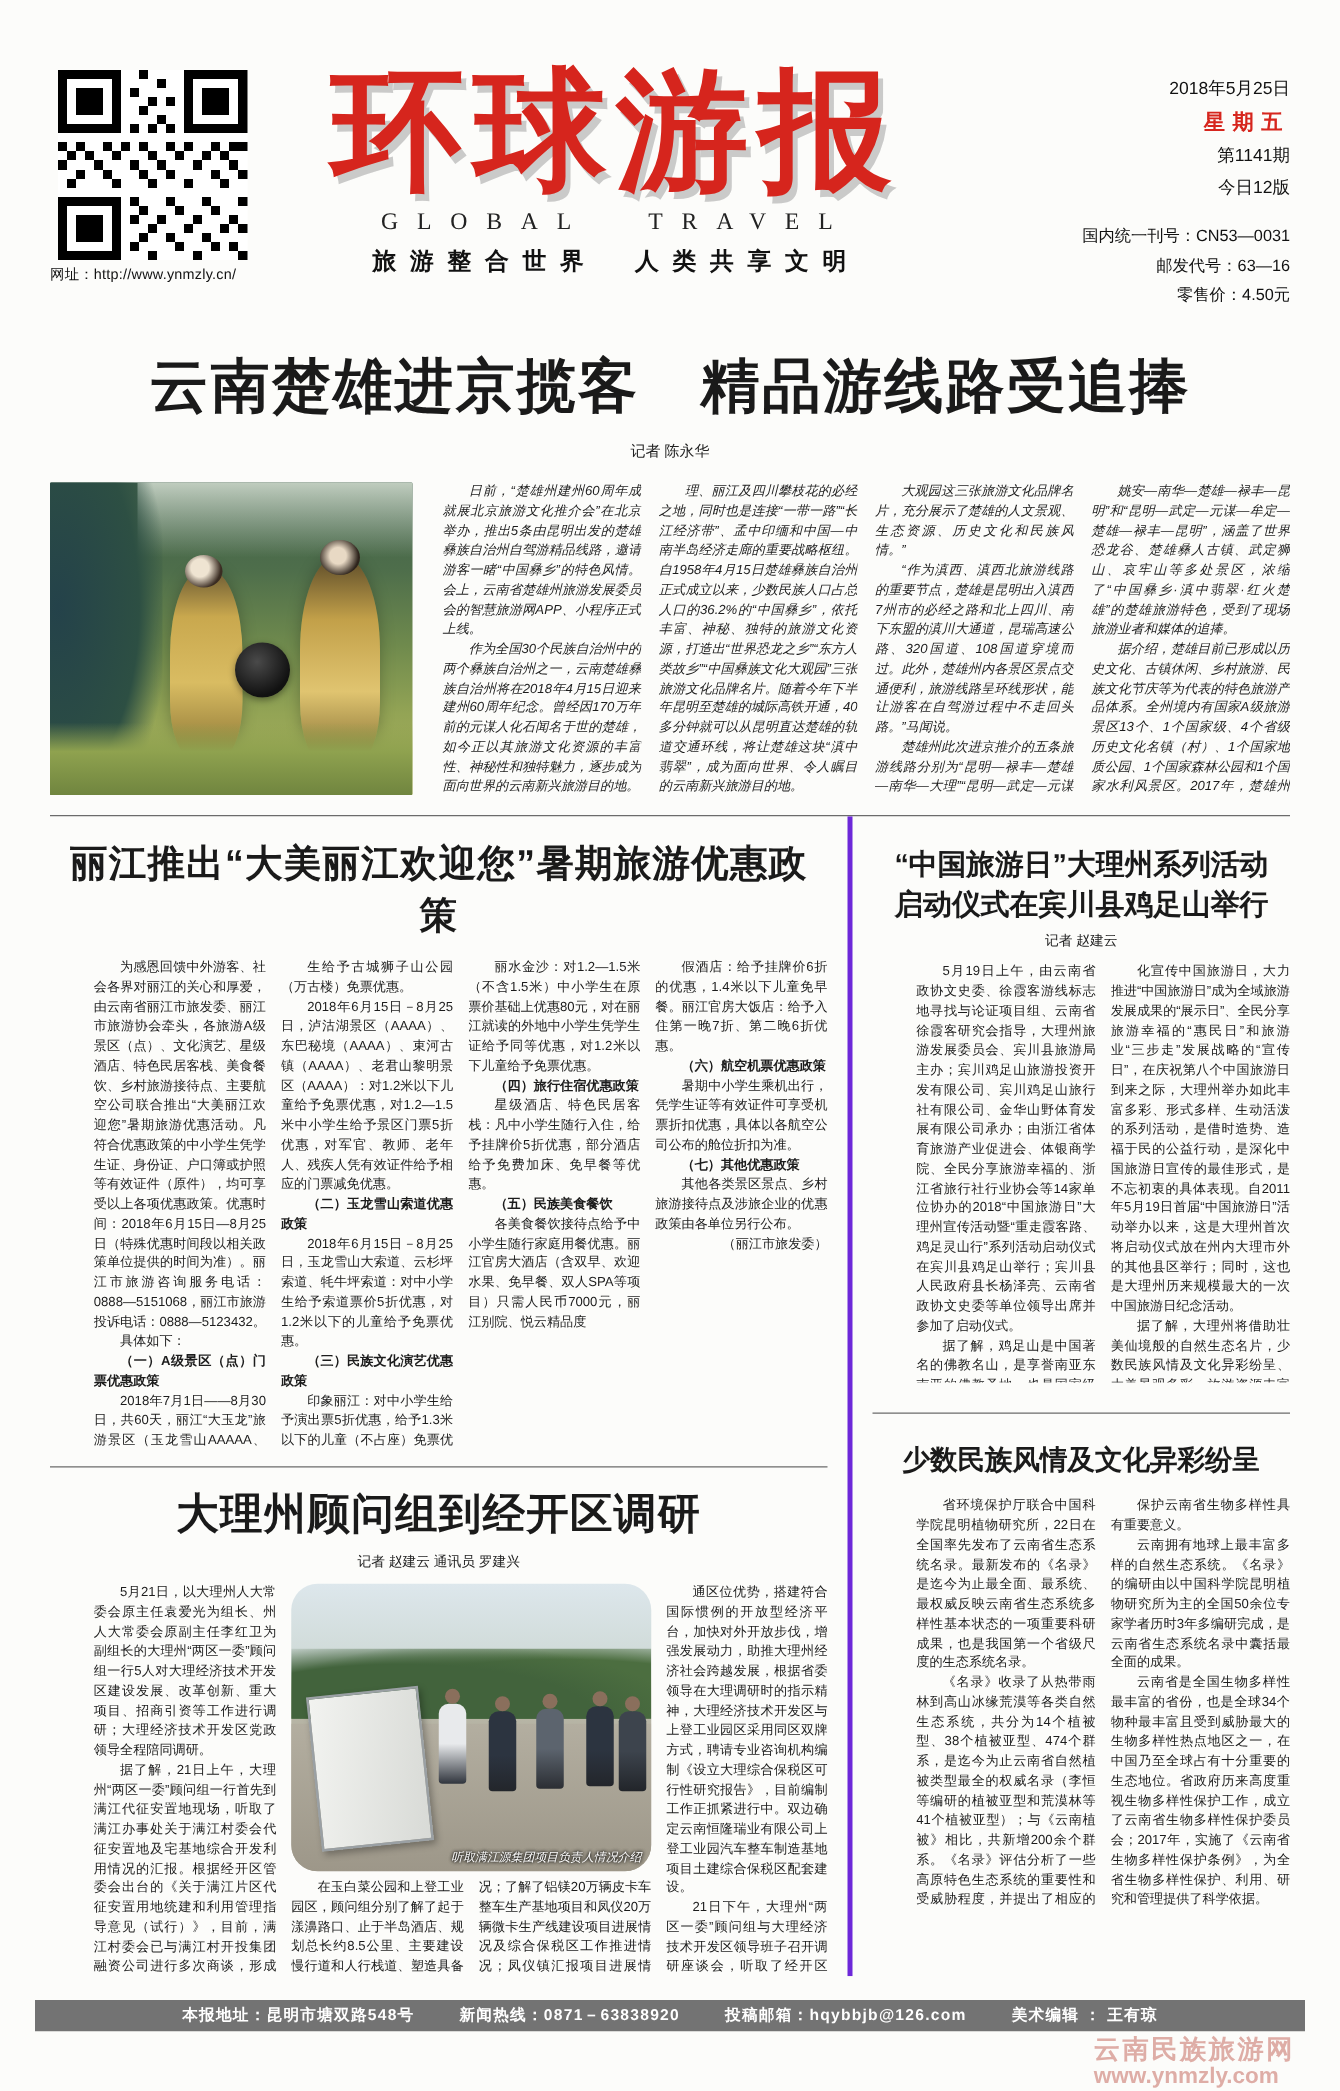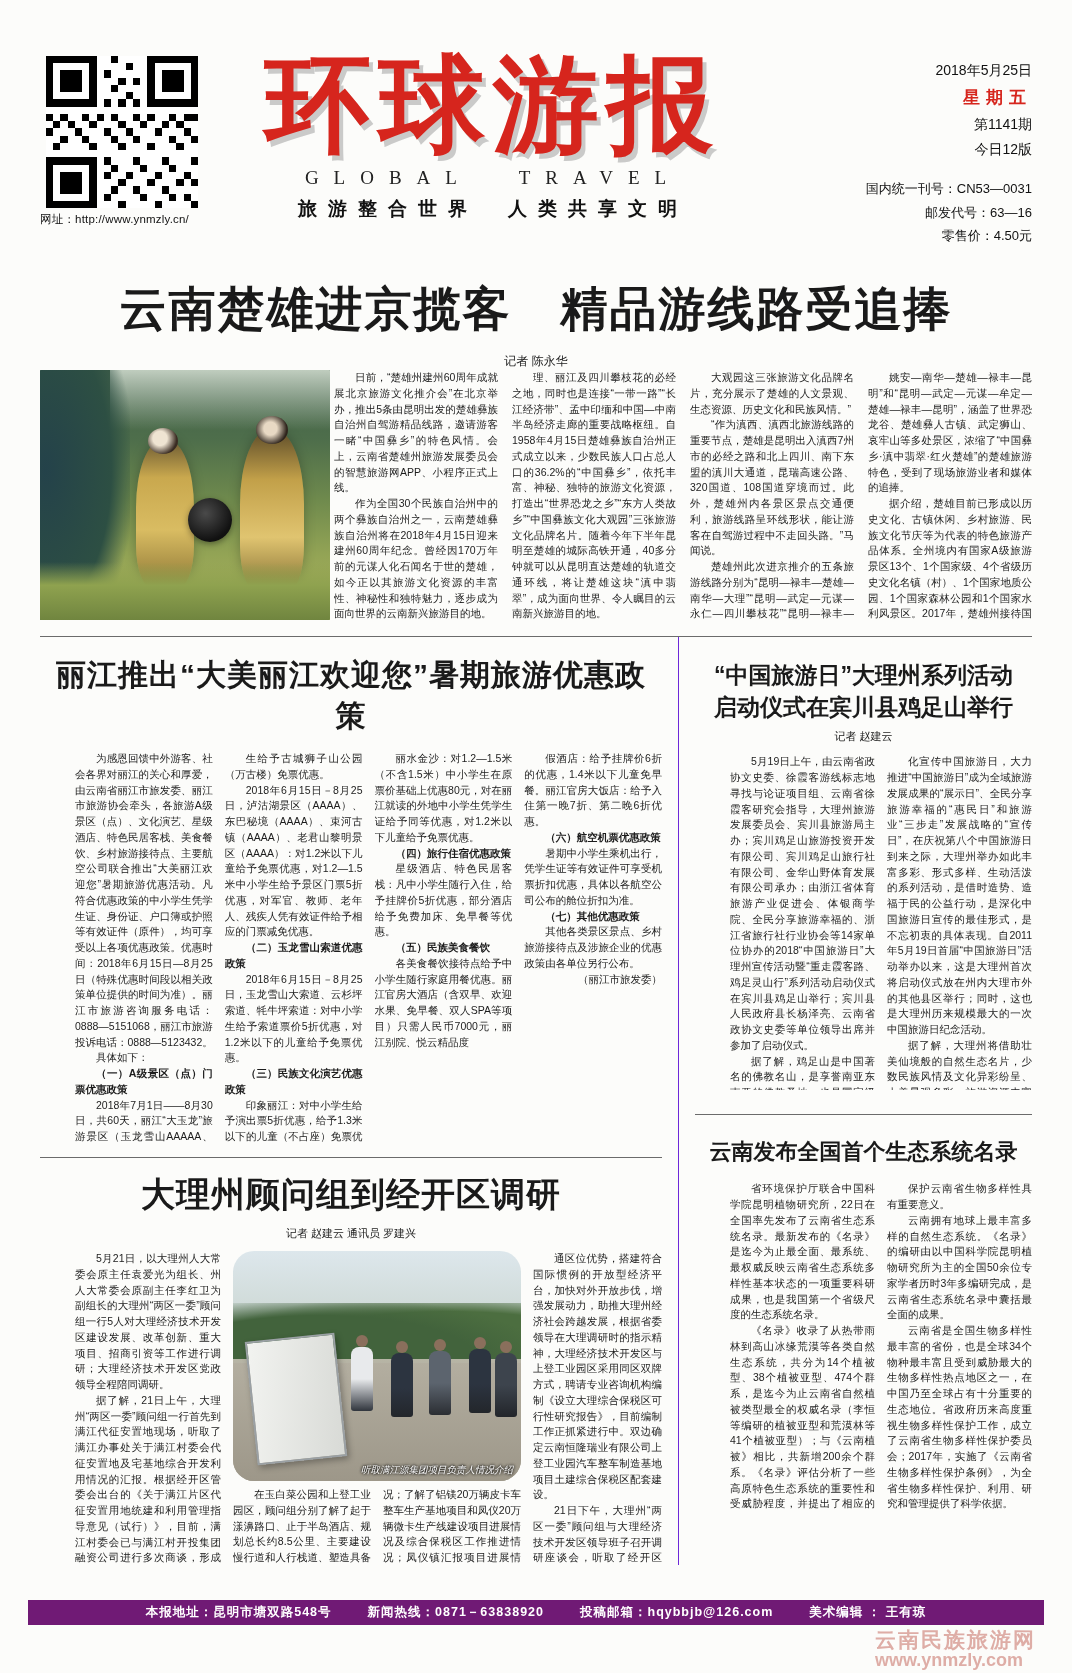--- a/index.html
+++ b/index.html
@@ -17,21 +17,21 @@
   .masthead-en{margin-top:6px;font-family:"Liberation Serif","DejaVu Serif",serif;
         font-size:19px;letter-spacing:15px;word-spacing:28px;color:#222;}
   .masthead-slogan{margin-top:7px;font-size:19px;font-weight:bold;letter-spacing:11px;color:#111;white-space:nowrap;}
   .issue-info{position:absolute;right:0;top:8px;text-align:right;font-size:14px;line-height:1.75;color:#111;}
   .issue-info .weekday{color:#d6251d;font-weight:bold;font-size:17px;letter-spacing:6px;}
   .issue-info .sub{margin-top:16px;font-size:13px;line-height:1.8;}
   
   .lead{margin:30px 40px 0;}
   .lead-headline{text-align:center;font-size:47px;font-weight:900;letter-spacing:2px;white-space:nowrap;}
   .lead-byline{text-align:center;font-size:12px;margin-top:12px;color:#222;}
-  .lead-body{display:flex;gap:4px;height:250px;}
+  .lead-body{display:flex;gap:24px;margin-top:16px;height:250px;font-style:italic;}
   .lead-photo{flex:none;width:290px;position:relative;overflow:hidden;border-radius:1px;
         background:linear-gradient(180deg,#41604a 0%,#4e6e4b 28%,#6f8a4d 52%,#93a455 74%,#aeb25f 100%);}
   .lp-foliage{position:absolute;left:-30px;top:-20px;width:120px;height:300px;
         background:radial-gradient(ellipse at 30% 40%,#24424a 0%,#2d4f43 55%,rgba(45,79,67,0) 75%);}
   .lp-sky{position:absolute;left:70px;top:0;right:0;height:60px;
         background:linear-gradient(180deg,rgba(214,224,211,.85),rgba(214,224,211,0));}
   .lp-straw1{position:absolute;left:96px;top:70px;width:58px;height:150px;border-radius:45% 45% 30% 30%;
         background:linear-gradient(180deg,#6b5a33 0%,#c9a84e 25%,#d9bc62 60%,#8a7434 100%);box-shadow:0 0 12px rgba(0,0,0,.25);}
   .lp-straw2{position:absolute;left:200px;top:60px;width:64px;height:165px;border-radius:45% 45% 30% 30%;
         background:linear-gradient(180deg,#5d4c2a 0%,#c2a049 30%,#e0c470 65%,#7d6a30 100%);box-shadow:0 0 12px rgba(0,0,0,.25);}
@@ -46,21 +46,21 @@
   .lead-cols{display:flex;gap:14px;flex:1;min-width:0;}
   .ncol{flex:1;min-width:0;overflow:hidden;font-size:10.5px;line-height:1.5;text-align:justify;color:#1c1c1c;}
   .para{margin:0;text-indent:2em;}
   .para.b{font-weight:bold;}
   .para.tr{text-align:right;text-indent:0;}
   
   .rule-full{border-top:1px solid #6b6b6b;margin:16px 40px 0;}
   .rule{border-top:1px solid #6b6b6b;margin:14px 0;}
   .columns-region{display:flex;margin:0 40px;align-items:stretch;height:928px;overflow:hidden;}
   .region-left{flex:none;width:638px;padding-right:16px;box-sizing:border-box;}
-  .region-right{flex:1;border-left:1px solid #6d28d9;padding-left:16px;min-width:0;}
+  .region-right{flex:1;border-left:4px solid #6d28d9;padding-left:16px;min-width:0;}
   
   .h2{font-size:30px;font-weight:900;text-align:center;letter-spacing:1px;margin:18px 16px 14px;}
   .h2-right{font-size:23px;font-weight:900;text-align:center;line-height:1.4;margin:22px 0 6px;}
   .h2-eco{font-size:22px;font-weight:900;text-align:center;margin:22px 0 14px;}
   .byline{text-align:center;font-size:11px;color:#222;margin:0 0 10px;}
   .cols{display:flex;gap:12px;margin-left:35px;}
   .lj-cols{height:392px;}
   .td-cols{height:336px;}
   .eco-cols{height:330px;}
   .dali-cols{height:352px;}
@@ -80,21 +80,21 @@
   .dp-f1{left:118px;top:96px;background:linear-gradient(180deg,#e8eaec 50%,#30353d);}
   .dp-f2{left:158px;top:102px;}
   .dp-f3{left:196px;top:100px;background:linear-gradient(180deg,#5c646e 50%,#2b2e33);}
   .dp-f4{left:236px;top:98px;}
   .dp-f5{left:262px;top:102px;background:linear-gradient(180deg,#3d444d 50%,#22252a);}
   .dali-caption{position:absolute;right:8px;bottom:4px;font-size:9.5px;font-style:italic;color:#fff;
         text-shadow:0 0 3px #000,0 0 3px #000;}
   .dali-mid-text{flex:1;overflow:hidden;column-count:2;column-gap:12px;font-size:10.5px;line-height:1.5;text-align:justify;}
   .dali-c4{flex:1;min-width:0;}
   
-  .footer-bar{position:absolute;left:28px;right:28px;top:1600px;height:25px;background:#701a75;color:#fff;
+  .footer-bar{position:absolute;left:28px;right:28px;top:1600px;height:25px;background:#737373;color:#fff;
         display:flex;align-items:center;justify-content:center;gap:36px;font-size:12.5px;font-weight:bold;letter-spacing:1px;}
   .watermark{position:absolute;right:36px;top:1628px;text-align:left;color:#d79a92;opacity:.8;line-height:1.1;}
   .watermark .w1{font-size:21px;font-weight:bold;letter-spacing:2px;}
   .watermark .w2{font-size:18px;font-weight:bold;}
 </style>
 </head>
 <body>
 
 <div class="page">
 
@@ -258,21 +258,21 @@
           <div class="ncol">
               <p class="para">化宣传中国旅游日，大力推进“中国旅游日”成为全域旅游发展成果的“展示日”、全民分享旅游幸福的“惠民日”和旅游业“三步走”发展战略的“宣传日”，在庆祝第八个中国旅游日到来之际，大理州举办如此丰富多彩、形式多样、生动活泼的系列活动，是借时造势、造福于民的公益行动，是深化中国旅游日宣传的最佳形式，是不忘初衷的具体表现。自2011年5月19日首届“中国旅游日”活动举办以来，这是大理州首次将启动仪式放在州内大理市外的其他县区举行；同时，这也是大理州历来规模最大的一次中国旅游日纪念活动。</p>
               <p class="para">据了解，大理州将借助壮美仙境般的自然生态名片，少数民族风情及文化异彩纷呈、大美景观多彩、旅游资源丰富的优势，为了保</p>
             </div>
         </div>
       </div>
 
       <div class="rule" style="margin-top:24px;"></div>
 
       <div>
-        <div class="h2-eco">云南发布全国首个生态系统名录</div>
+        <div class="h2-eco">少数民族风情及文化异彩纷呈</div>
         <div class="cols eco-cols">
           <div class="ncol">
               <p class="para">省环境保护厅联合中国科学院昆明植物研究所，22日在全国率先发布了云南省生态系统名录。最新发布的《名录》是迄今为止最全面、最系统、最权威反映云南省生态系统多样性基本状态的一项重要科研成果，也是我国第一个省级尺度的生态系统名录。</p>
               <p class="para">《名录》收录了从热带雨林到高山冰缘荒漠等各类自然生态系统，共分为14个植被型、38个植被亚型、474个群系，是迄今为止云南省自然植被类型最全的权威名录（李恒等编研的植被亚型和荒漠林等41个植被亚型）；与《云南植被》相比，共新增200余个群系。《名录》评估分析了一些高原特色生态系统的重要性和受威胁程度，并提出了相应的保护措施和建议，为保护云南省生物多样性提供科学依据，为</p>
             </div>
           <div class="ncol">
               <p class="para">保护云南省生物多样性具有重要意义。</p>
               <p class="para">云南拥有地球上最丰富多样的自然生态系统。《名录》的编研由以中国科学院昆明植物研究所为主的全国50余位专家学者历时3年多编研完成，是云南省生态系统名录中囊括最全面的成果。</p>
               <p class="para">云南省是全国生物多样性最丰富的省份，也是全球34个物种最丰富且受到威胁最大的生物多样性热点地区之一，在中国乃至全球占有十分重要的生态地位。省政府历来高度重视生物多样性保护工作，成立了云南省生物多样性保护委员会；2017年，实施了《云南省生物多样性保护条例》，为全省生物多样性保护、利用、研究和管理提供了科学依据。</p>
               <p class="para tr">（云南日报）</p>

